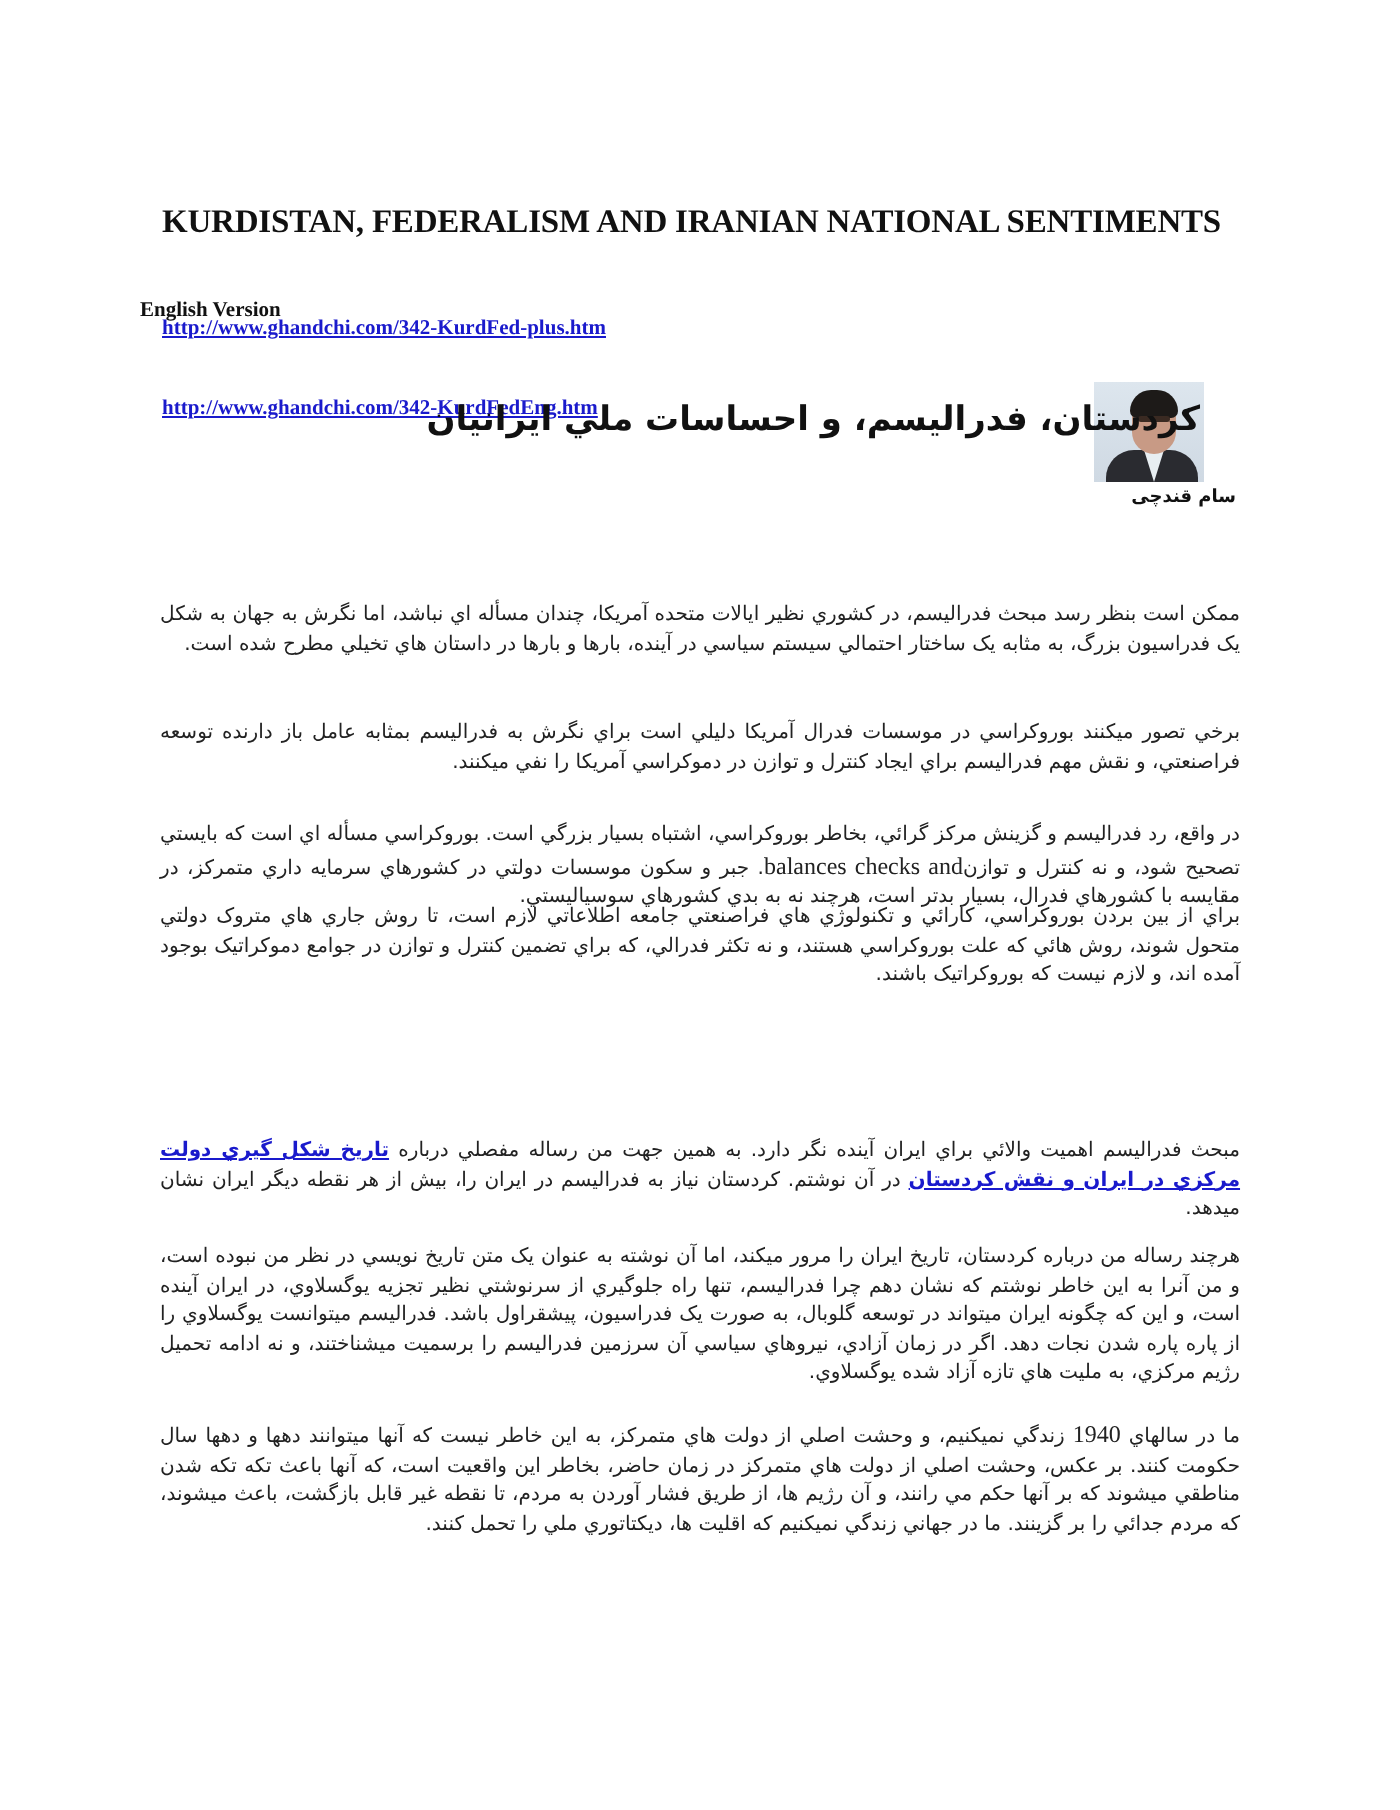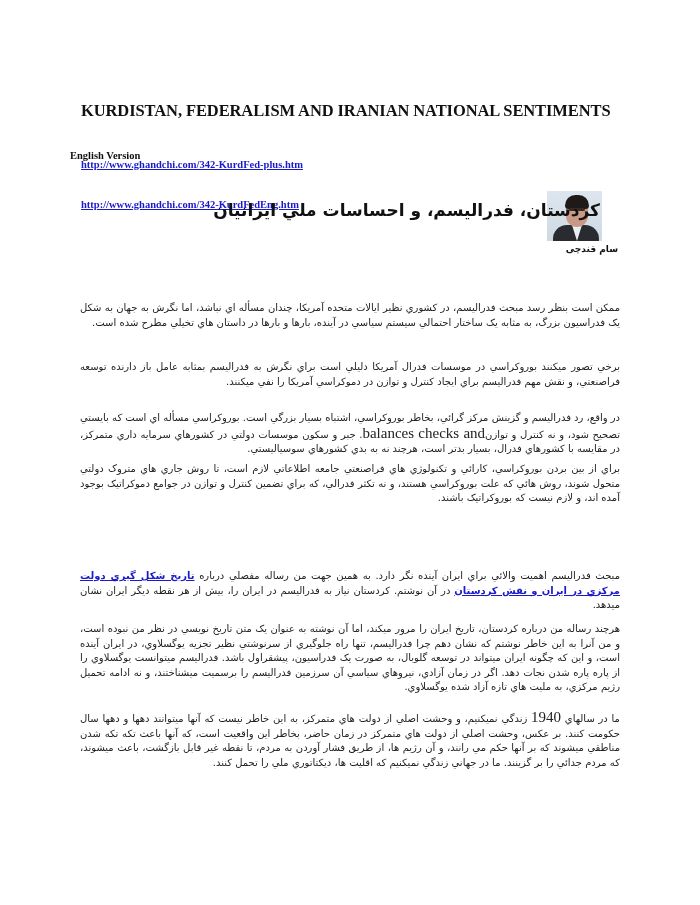--- a/index.html
+++ b/index.html
@@ -41,26 +41,26 @@
     .fa-author {
       position: absolute; right: 82px; top: 244px; direction: rtl;
       font-family: "DejaVu Sans", sans-serif; font-size: 9px; font-weight: bold; color: #111;
     }
 
     .para {
       position: absolute; left: 80px; width: 540px; direction: rtl; text-align: justify;
       font-family: "DejaVu Sans", sans-serif; font-size: 10px; line-height: 14.6px; color: #222;
     }
     .para a { color: #1a1acc; text-decoration: underline; font-weight: bold; }
-    .latin { font-family: "Liberation Serif", serif; font-size: 15px; }
+    .latin { font-family: "Liberation Serif", serif; font-size: 12px; }
 
     .p1 { top: 291px; }
     .p2 { top: 350px; }
     .p3 { top: 401px; }
-    .p4 { top: 452px; }
+    .p4 { top: 442px; }
     .p5 { top: 525px; margin-top: 44px; }
     .p6 { top: 612px; }
     .p7 { top: 686px; margin-top: 24px; }
   </style>
 </head>
 <body>
 
 <div class="page">
 
   <div class="en-title">KURDISTAN, FEDERALISM AND IRANIAN NATIONAL SENTIMENTS</div>

